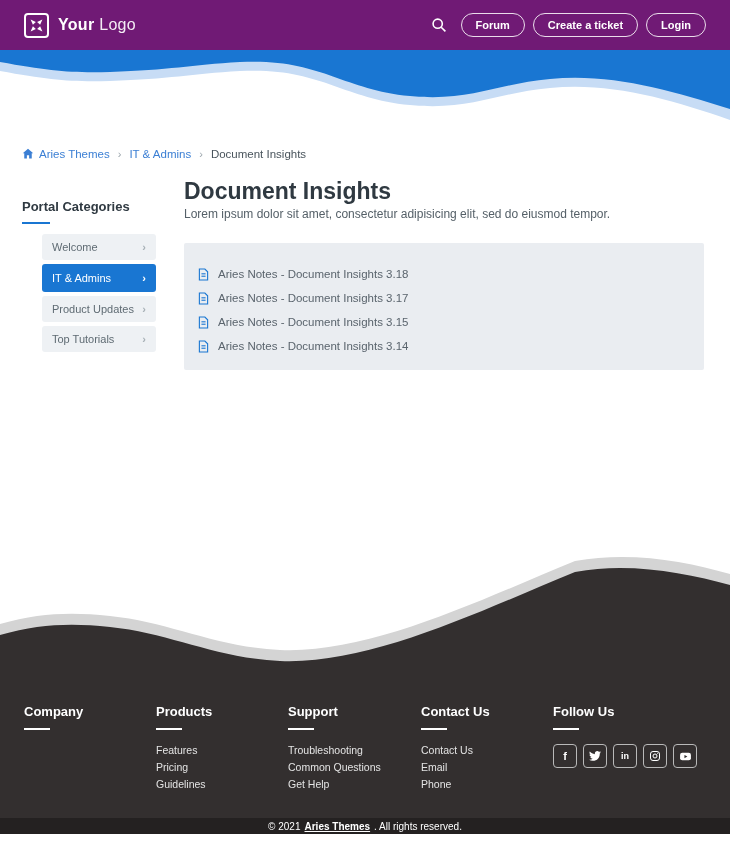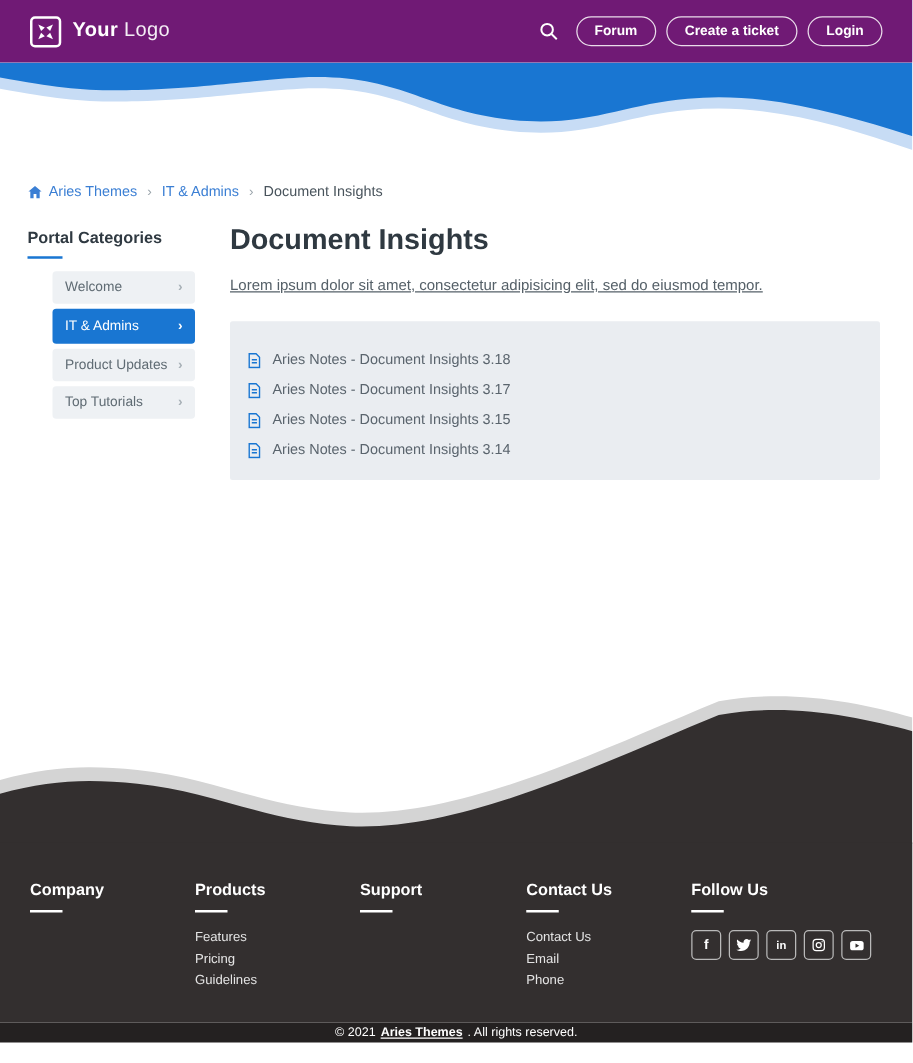--- a/index.html
+++ b/index.html
@@ -21,33 +21,33 @@
   .top-wave { position:absolute; top:50px; left:0; width:730px; height:70px; z-index:2; display:block; }
 
   
   .breadcrumb { position:absolute; top:148px; left:22px; display:flex; align-items:center; gap:8px; font-size:11.5px; }
   .crumb-link { color:#3b7fd4; text-decoration:none; display:flex; align-items:center; gap:5px; cursor:pointer; }
   .crumb-sep { color:#9aa4ab; font-size:11px; }
   .crumb-current { color:#49545c; }
 
   
   .sidebar { position:absolute; top:182px; left:22px; width:134px; }
-  .sidebar-title { font-size:13px; font-weight:700; color:#2f3941; padding-bottom:8px; border-bottom:2px solid transparent; }
+  .sidebar-title { font-size:13px; font-weight:700; color:#2f3941; padding-bottom:8px; border-bottom:2px solid transparent;margin-top:17px; }
   .sidebar-title-underline { width:28px; height:2px; background:#1976d2; margin-top:-2px; margin-bottom:10px; }
   .cat-list { list-style:none; display:flex; flex-direction:column; gap:4px; }
   .cat-item { background:#eef1f4; color:#5f6b73; font-size:11px; border-radius:3px; padding:7px 10px;
               display:flex; align-items:center; justify-content:space-between; cursor:pointer;margin-left:20px; }
   .cat-item .chev { color:#a7b0b6; font-weight:700; font-size:11px; }
   .cat-item.active { background:#1976d2; color:#fff; padding:8px 10px; }
   .cat-item.active .chev { color:#fff; }
 
   
   .main { position:absolute; top:178px; left:184px; width:520px; }
   .page-title { font-size:23px; font-weight:700; color:#2f3941; }
-  .page-subtitle { margin-top:16px; font-size:12px; color:#556068;text-decoration:underline; }
+  .page-subtitle { margin-top:2px; font-size:12px; color:#556068; }
   .doc-panel { margin-top:22px; background:#eaedf1; border-radius:2px; padding:19px 16px 12px 14px; }
   .doc-row { display:flex; align-items:center; gap:9px; height:24px; cursor:pointer; }
   .doc-row span.doc-label { font-size:11.5px; color:#5a646d; }
   .doc-icon { display:flex; align-items:center; }
 
   
   .footer-wave { position:absolute; top:555px; left:0; width:730px; height:120px; display:block; z-index:1; }
   .footer-dark { position:absolute; top:674px; left:0; width:730px; height:144px; background:#332f2f; z-index:2;
                  display:flex; padding:30px 0 0 24px; }
   .f-col { width:132px; }
@@ -202,20 +202,25 @@
       <div class="f-underline"></div>
       <ul class="f-links">
         <li>Features</li>
         <li>Pricing</li>
         <li>Guidelines</li>
       </ul>
     </div>
     <div class="f-col" style="width:133px;">
       <h4>Support</h4>
       <div class="f-underline"></div>
+      <ul class="f-links">
+        <li>Troubleshooting</li>
+        <li>Common Questions</li>
+        <li>Get Help</li>
+      </ul>
     </div>
     <div class="f-col">
       <h4>Contact Us</h4>
       <div class="f-underline"></div>
       <ul class="f-links">
         <li>Contact Us</li>
         <li>Email</li>
         <li>Phone</li>
       </ul>
     </div>

